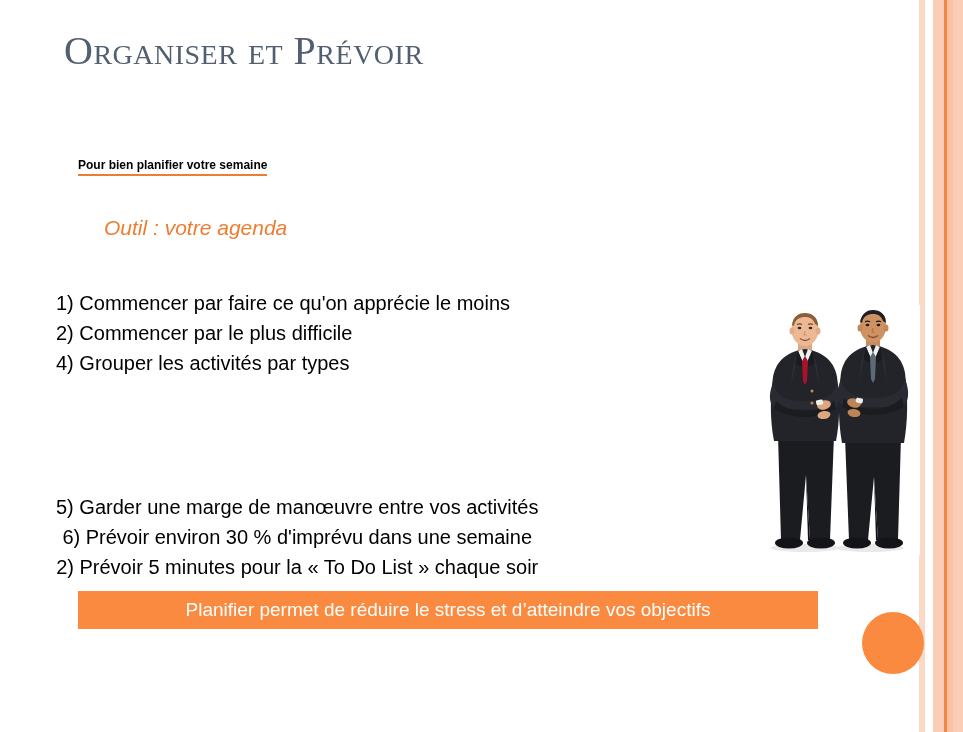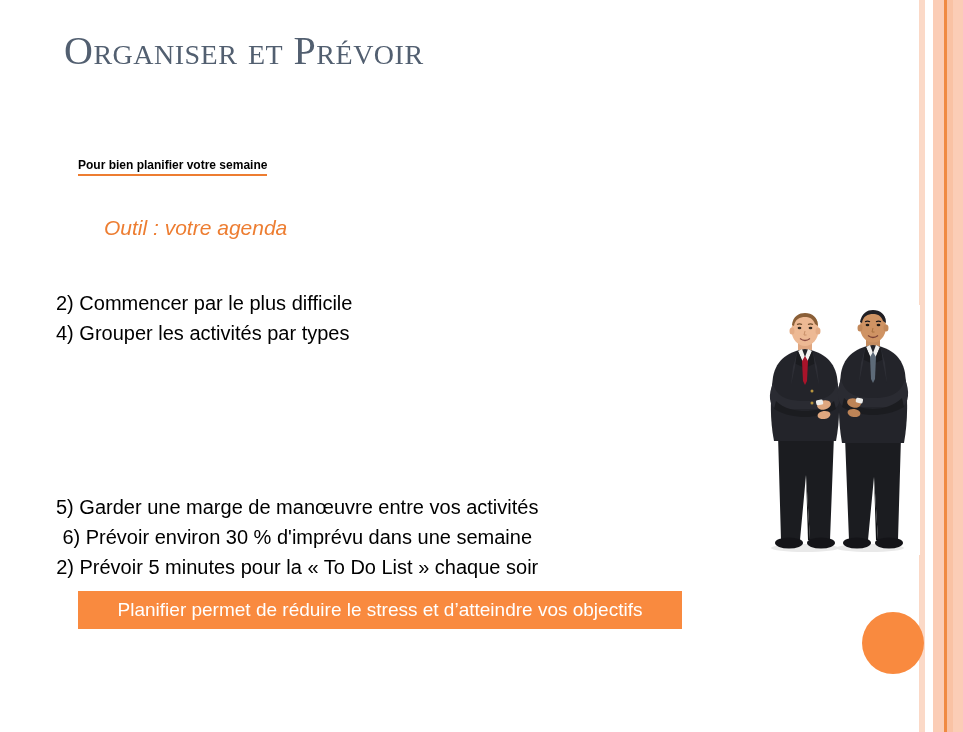--- a/index.html
+++ b/index.html
@@ -82,21 +82,21 @@
   }
   .list-block-a { top: 288px; }
   .list-block-b { top: 492px; text-align: center; }
   .list-block .list-item { white-space: nowrap; }
 
   
   .banner {
     position: absolute;
     left: 78px;
     top: 591px;
-    width: 604px;
+    width: 740px;
     height: 38px;
     background: #f98a3f;
     display: flex;
     align-items: center;
     justify-content: center;
   }
   .banner-text {
     color: #ffffff;
     font-size: 19px;
     white-space: nowrap;
@@ -136,20 +136,21 @@
 
   <div class="slide-title">Organiser et Prévoir</div>
 
   <div class="headline-wrap">
     <span class="headline">Pour bien planifier votre semaine</span>
   </div>
 
   <div class="tool-line">Outil : votre agenda</div>
 
   <div class="list-block list-block-a">
+    <div class="list-item">1) Commencer par faire ce qu'on apprécie le moins</div>
     <div class="list-item">2) Commencer par le plus difficile</div>
     <div class="list-item">4) Grouper les activités par types</div>
   </div>
 
   <div class="list-block list-block-b">
     <div class="list-item">5) Garder une marge de manœuvre entre vos activités</div>
     <div class="list-item">6) Prévoir environ 30 % d'imprévu dans une semaine</div>
     <div class="list-item">2) Prévoir 5 minutes pour la « To Do List » chaque soir</div>
   </div>
 

